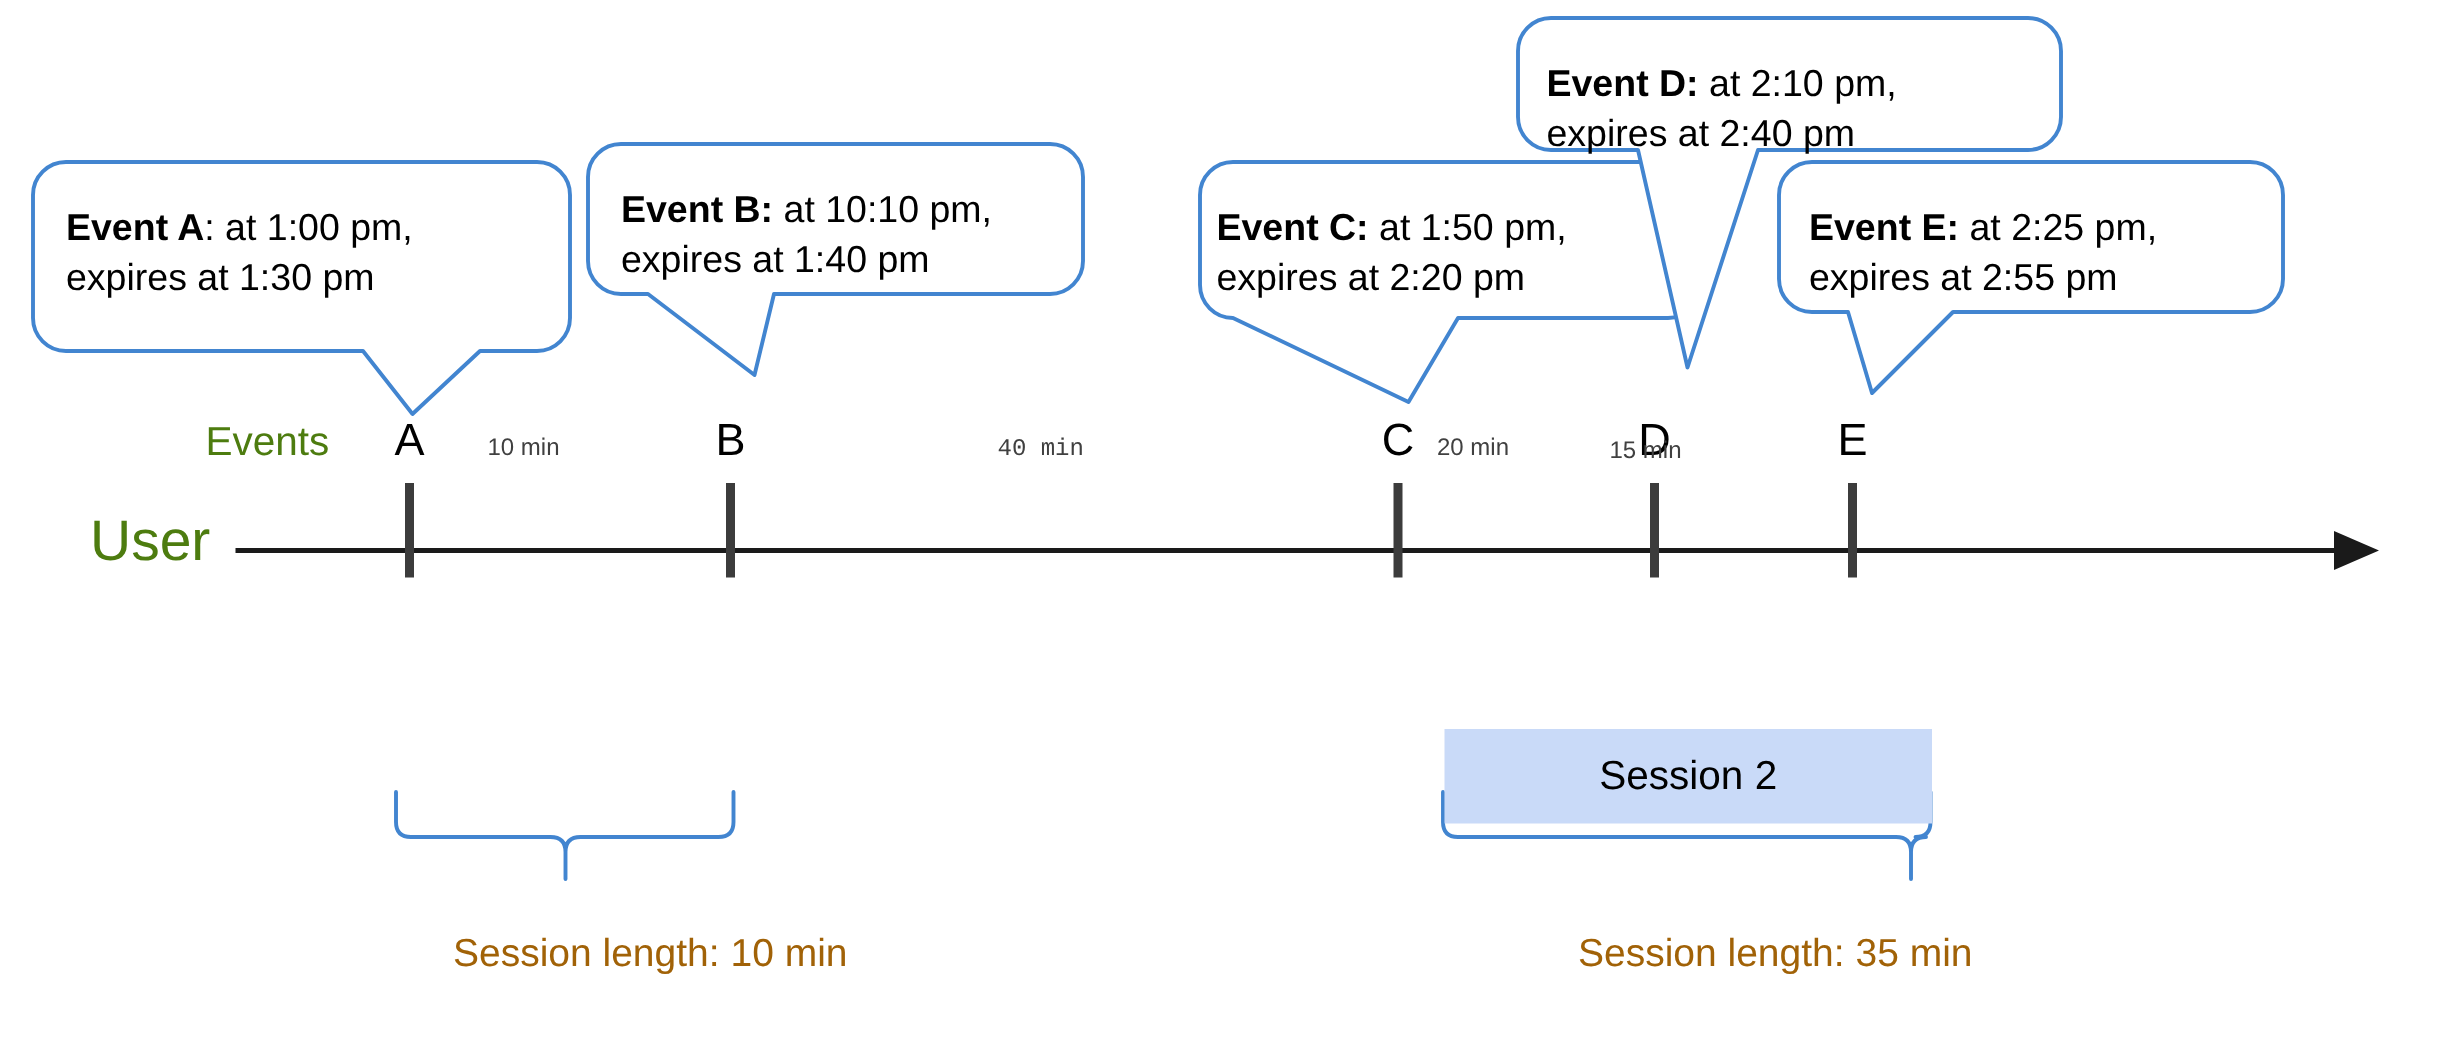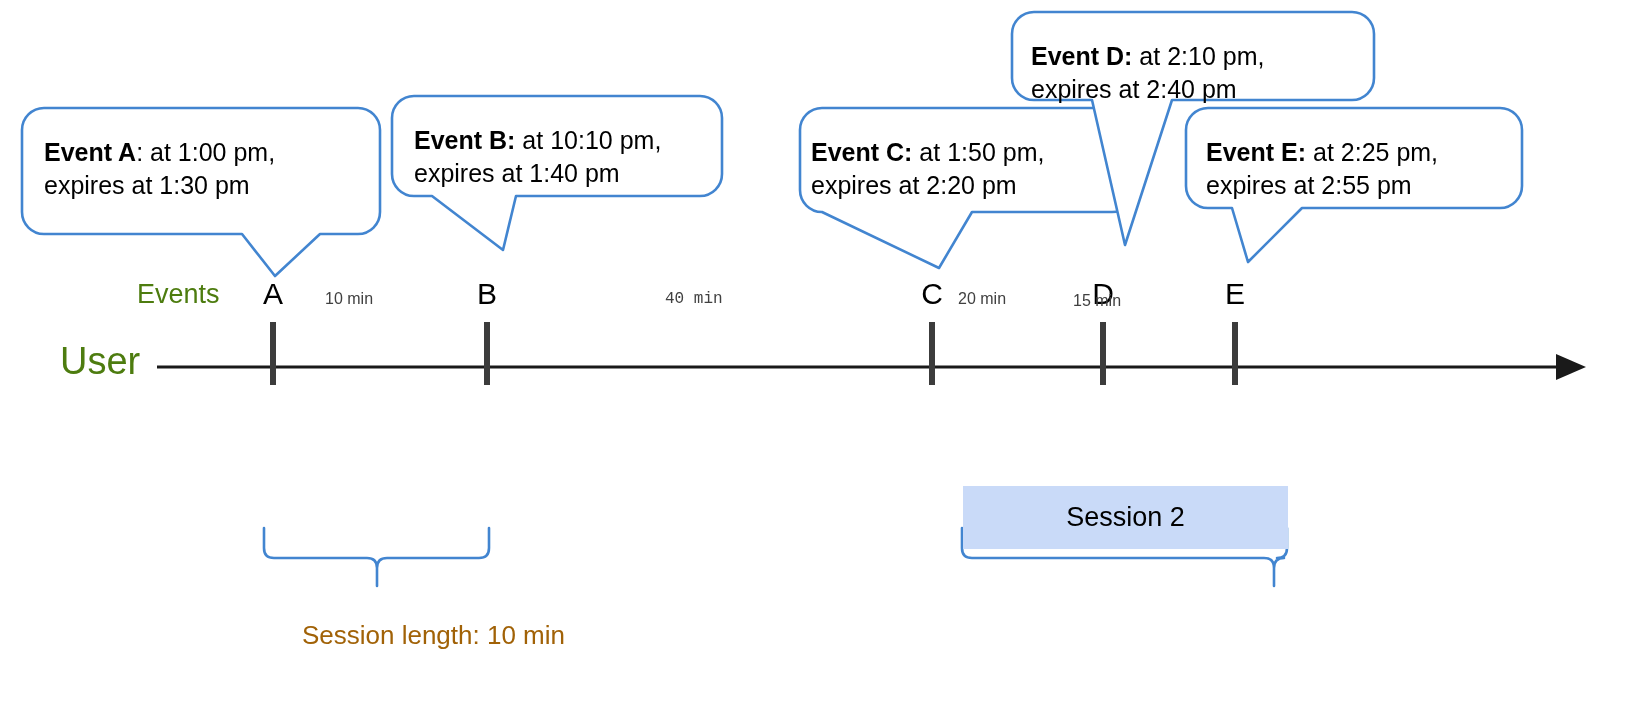--- a/index.html
+++ b/index.html
@@ -228,14 +228,15 @@
   <div class="axis-label gap-label" style="left:665px; top:290px; width:116px;font-family:Liberation Mono, monospace;">40 min</div>
   <div class="axis-label gap-label" style="left:958px; top:290px; width:116px;">20 min</div>
   <div class="axis-label gap-label" style="left:1073px; top:292px; width:116px;">15 min</div>
 
 
   <div class="session-bar" style="left:963px; top:438px; width:325px; height:63px;margin-top:48px;">
     <span>Session 2</span>
   </div>
 
   <div class="session-len" style="left:185px; top:620px; width:380px;">Session length: 10 min</div>
+  <div class="session-len" style="left:935px; top:620px; width:380px;">Session length: 35 min</div>
 
 </div>
 
 </body></html>

